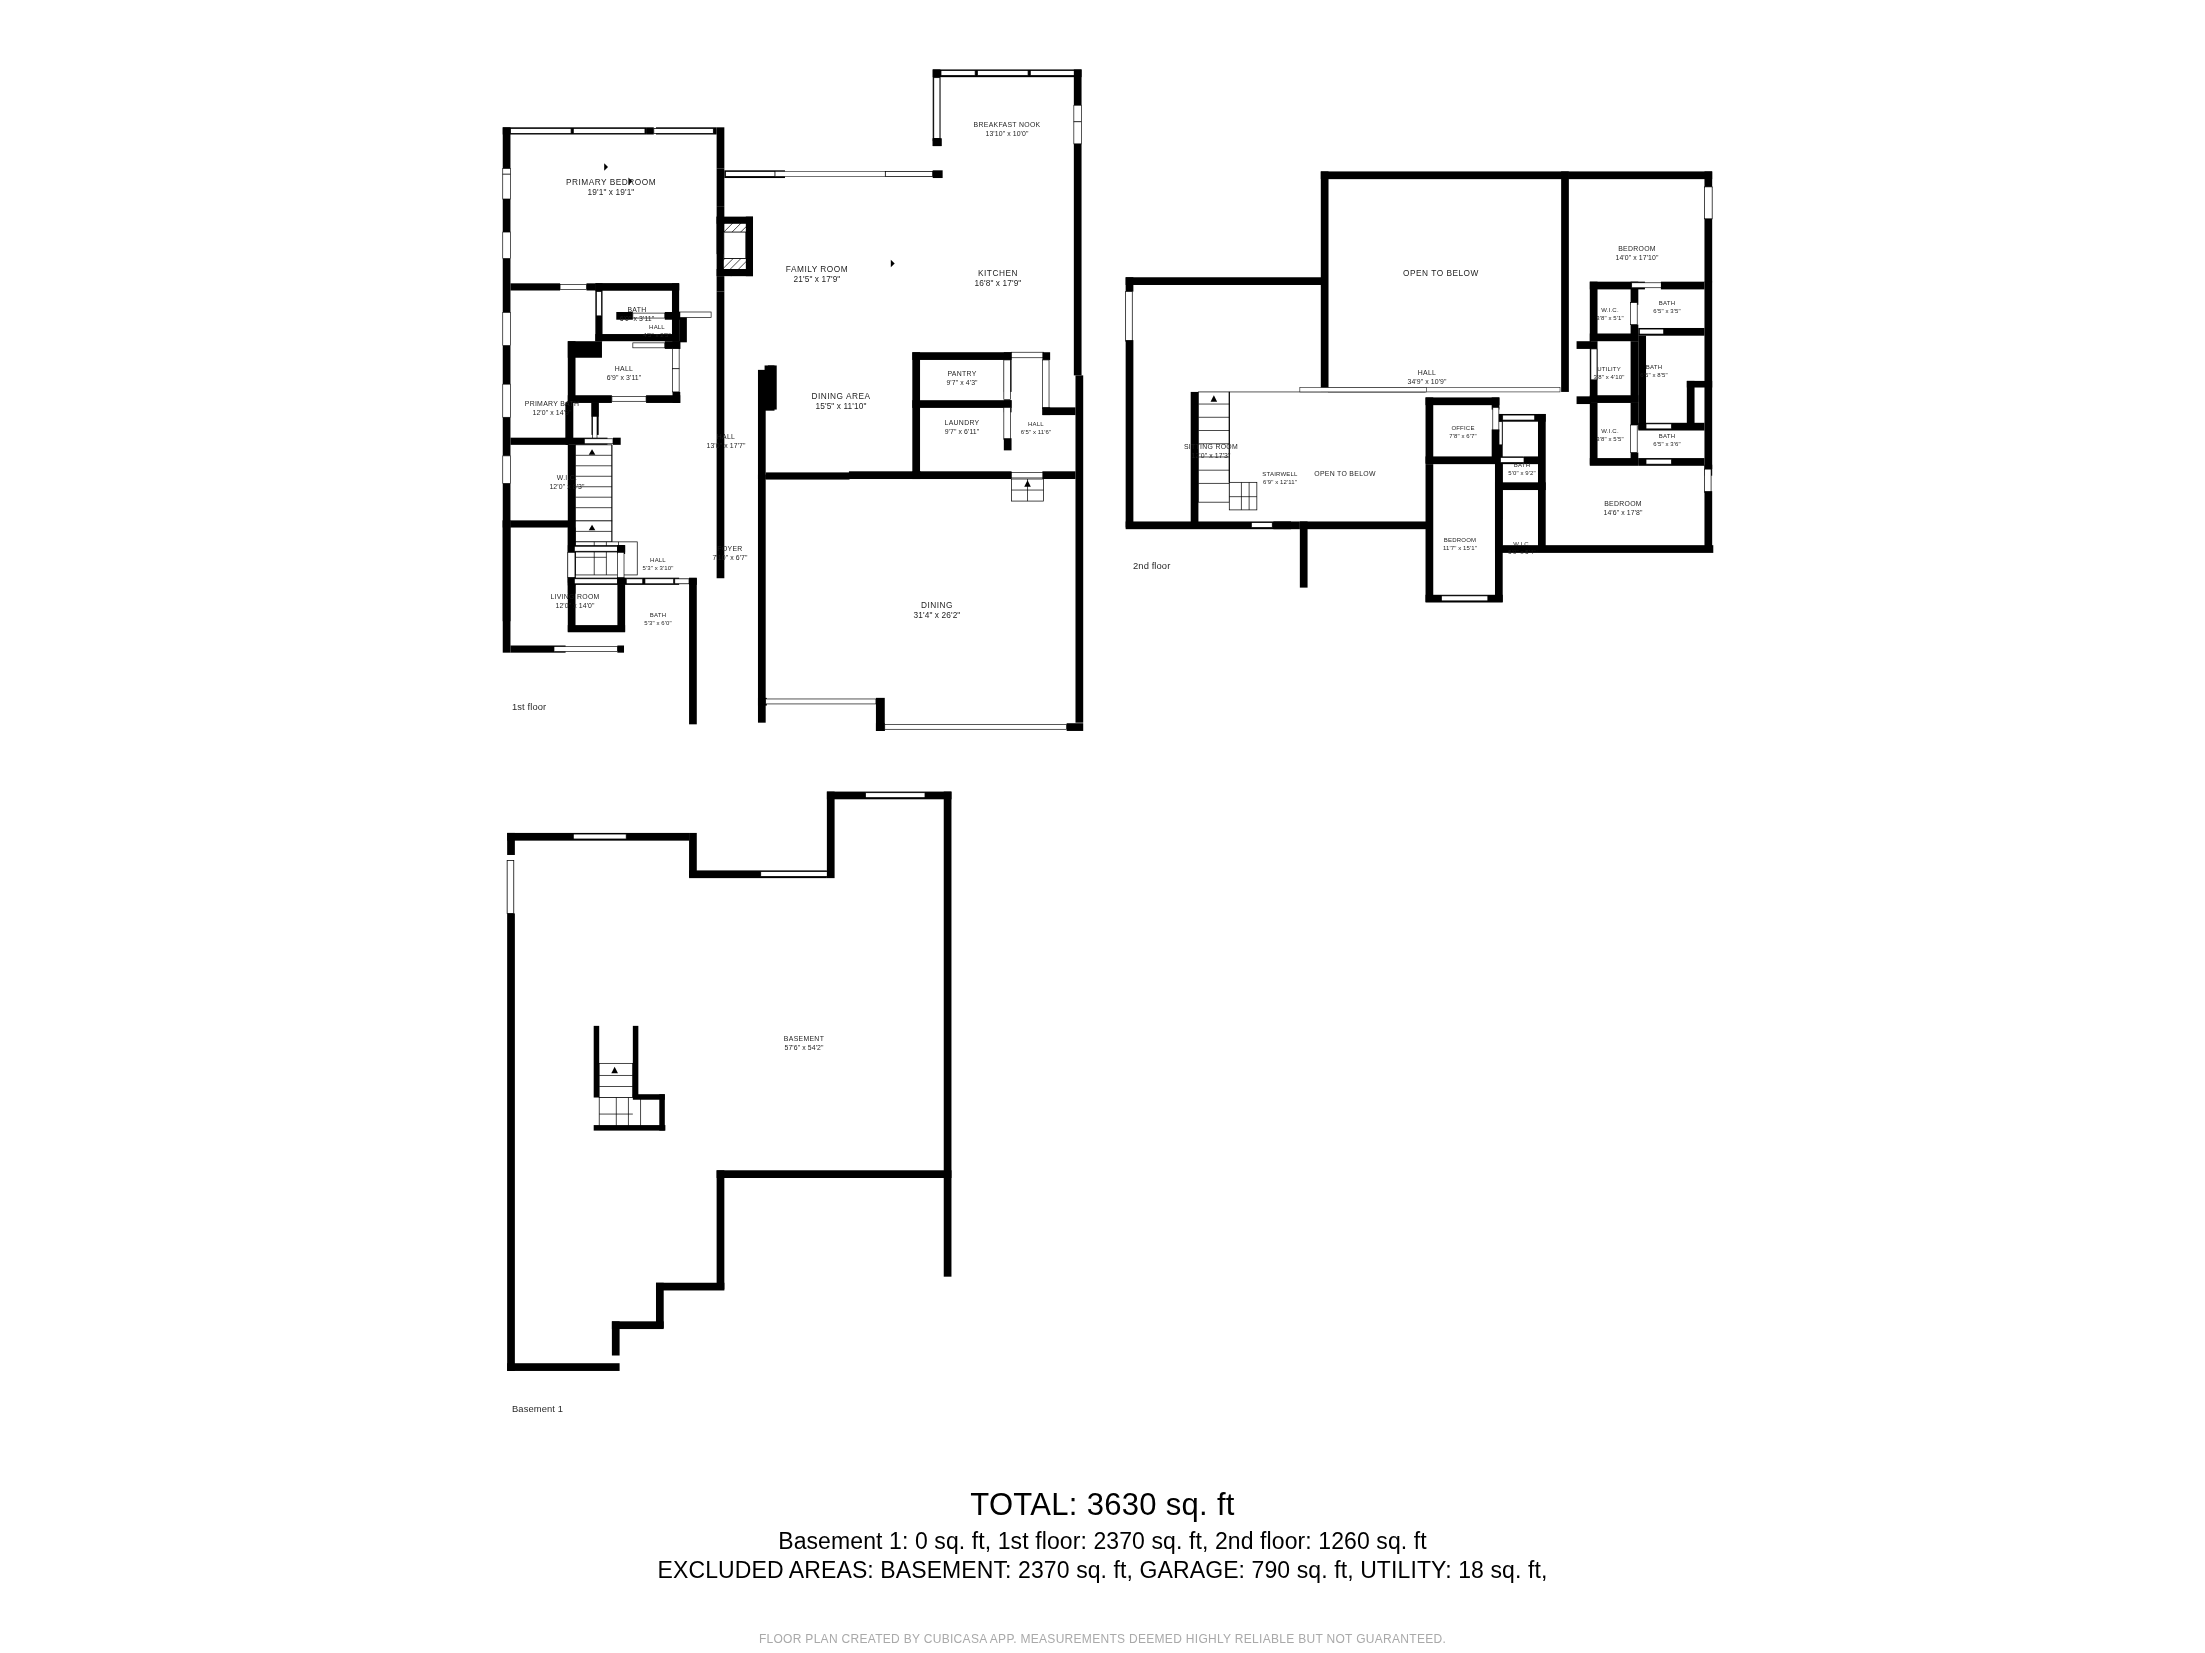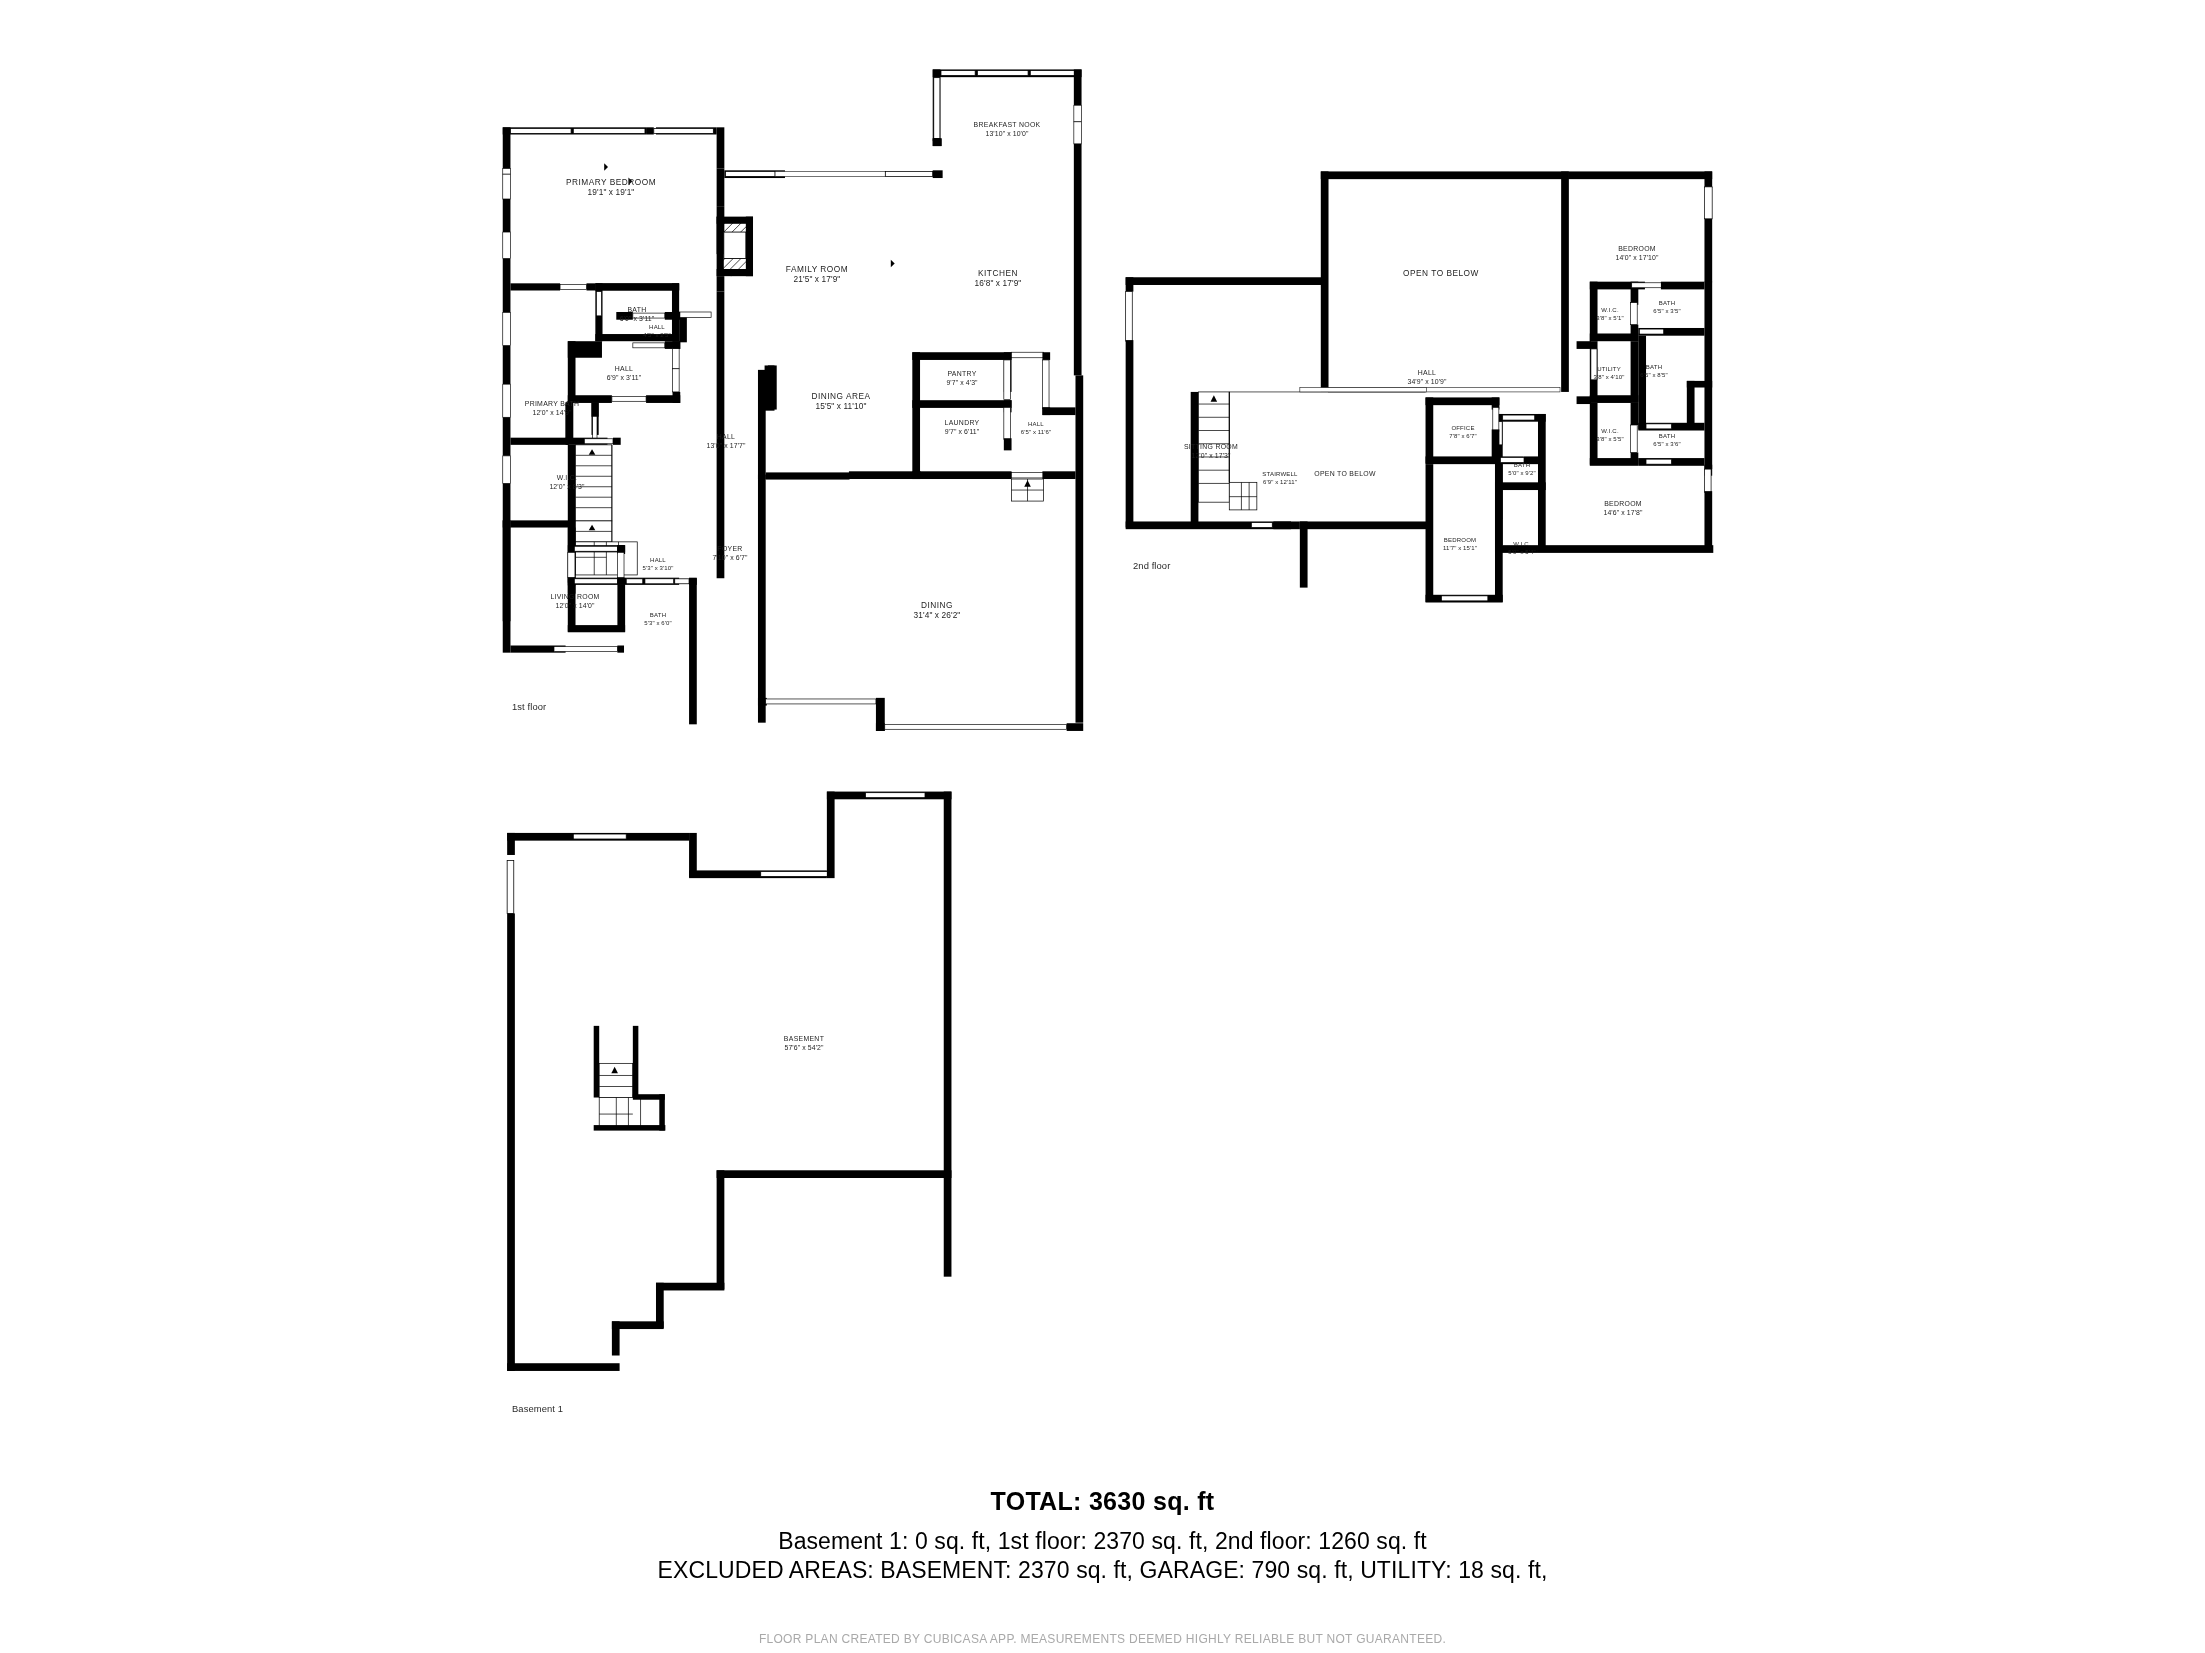--- a/index.html
+++ b/index.html
@@ -39,21 +39,21 @@
     letter-spacing:0.1px;
     white-space:nowrap;
   }
 
   .summary{
     position:absolute;
     left:0;right:0;
     text-align:center;
     color:#000;
   }
-  .sum-total{font-size:25px;font-weight:bold;letter-spacing:0.3px;}
+  .sum-total{font-size:31px;font-weight:normal;letter-spacing:0.3px;}
   .sum-line{font-size:23px;letter-spacing:0.1px;margin-top:3.3px;}
   .footer-note{
     position:absolute;left:0;right:0;text-align:center;
     font-size:12px;color:#a9a9a9;letter-spacing:0.3px;
   }
 </style>
 </head>
 <body>
 
 <div class="canvas">

